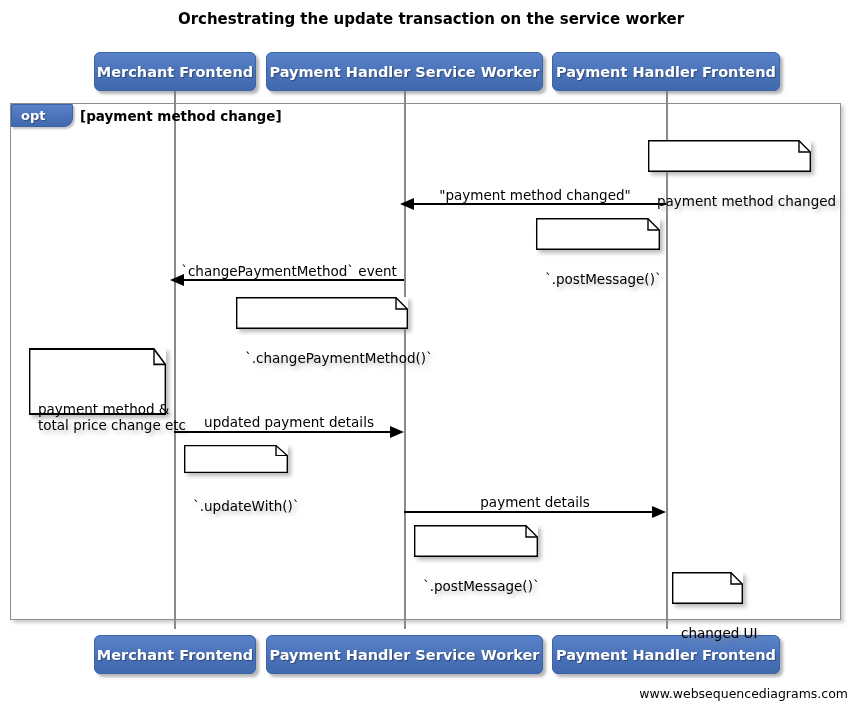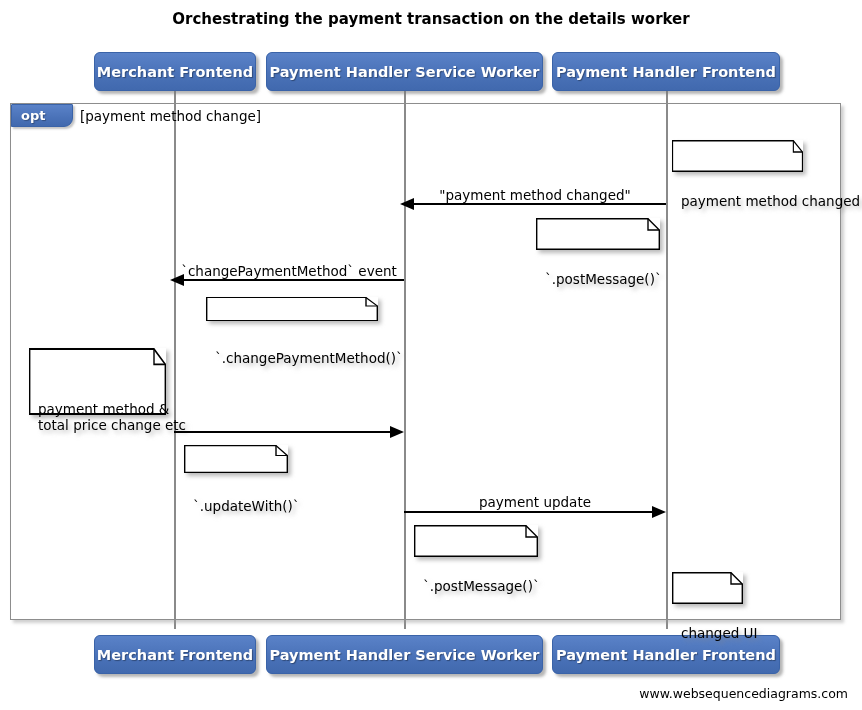--- a/index.html
+++ b/index.html
@@ -94,21 +94,21 @@
     display: flex;
     align-items: center;
     padding-left: 9px;
     box-shadow: 2px 2px 2px rgba(140,140,140,0.5);
     text-shadow: 1px 1px 1px rgba(0,0,0,0.3);
   }
   .frame-label {
     position: absolute;
     font-size: 13.5px;
     color: #000000;
-    font-weight: normal;
+    font-weight: bold;
     white-space: nowrap;
   }
 
   
   .msg-line {
     position: absolute;
     height: 0;
     border-top: 2px solid #000000;
   }
   .msg-head {
@@ -157,21 +157,21 @@
     position: relative;
     z-index: 2;
     display: block;
   }
 </style>
 </head>
 <body>
 
 <div id="canvas">
 
-  <div class="diagram-title">Orchestrating the payment transaction on the details worker</div>
+  <div class="diagram-title">Orchestrating the update transaction on the service worker</div>
 
   <div class="lifeline" style="left:174px; top:90px; height:539px;"></div>
   <div class="lifeline" style="left:404px; top:90px; height:539px;"></div>
   <div class="lifeline" style="left:666px; top:90px; height:539px;"></div>
 
   <div class="frame" style="left:10px; top:103px; width:831px; height:517px;"></div>
   <div class="frame-tab" style="left:11px; top:104px; width:62px; height:23px;align-items:center;">
     <span>opt</span>
   </div>
   <div class="frame-label" style="left:80px; top:108px;">[payment method change]</div>
@@ -189,21 +189,21 @@
   <div class="participant" style="left:94px; top:635px; width:162px; height:39px;">
     <span>Merchant Frontend</span>
   </div>
   <div class="participant" style="left:266px; top:635px; width:277px; height:39px;">
     <span>Payment Handler Service Worker</span>
   </div>
   <div class="participant" style="left:552px; top:635px; width:228px; height:39px;">
     <span>Payment Handler Frontend</span>
   </div>
 
-  <div class="note" style="left:672px; top:140px; width:131px; height:32px;">
+  <div class="note" style="left:648px; top:140px; width:163px; height:32px;">
     <svg class="note-svg" viewBox="0 0 163 32" preserveAspectRatio="none">
       <path d="M0.7,0.7 L151,0.7 L162.3,12 L162.3,31.3 L0.7,31.3 Z" fill="#ffffff" stroke="#000000" stroke-width="1.4"></path>
       <path d="M151,0.7 L151,12 L162.3,12" fill="none" stroke="#000000" stroke-width="1.4"></path>
     </svg>
     <span class="note-text">payment method changed</span>
   </div>
 
   <div class="msg-line" style="left:404px; top:203px; width:262px;"></div>
   <div class="msg-head left" style="left:400px; top:198px;"></div>
   <div class="msg-label" style="left:404px; top:187px; width:262px;">"payment method changed"</div>
@@ -213,51 +213,52 @@
       <path d="M0.7,0.7 L112,0.7 L123.3,12 L123.3,31.3 L0.7,31.3 Z" fill="#ffffff" stroke="#000000" stroke-width="1.4"></path>
       <path d="M112,0.7 L112,12 L123.3,12" fill="none" stroke="#000000" stroke-width="1.4"></path>
     </svg>
     <span class="note-text">`.postMessage()`</span>
   </div>
 
   <div class="msg-line" style="left:174px; top:279px; width:230px;"></div>
   <div class="msg-head left" style="left:170px; top:274px;"></div>
   <div class="msg-label" style="left:174px; top:263px; width:230px;">`changePaymentMethod` event</div>
 
-  <div class="note" style="left:206px; top:297px; width:172px; height:24px;">
+  <div class="note" style="left:236px; top:297px; width:172px; height:32px;">
     <svg class="note-svg" viewBox="0 0 172 32" preserveAspectRatio="none">
       <path d="M0.7,0.7 L160,0.7 L171.3,12 L171.3,31.3 L0.7,31.3 Z" fill="#ffffff" stroke="#000000" stroke-width="1.4"></path>
       <path d="M160,0.7 L160,12 L171.3,12" fill="none" stroke="#000000" stroke-width="1.4"></path>
     </svg>
     <span class="note-text">`.changePaymentMethod()`</span>
   </div>
 
   <div class="note" style="left:29px; top:348px; width:137px; height:67px;">
     <svg class="note-svg" viewBox="0 0 137 49" preserveAspectRatio="none">
       <path d="M0.7,0.7 L125,0.7 L136.3,12 L136.3,48.3 L0.7,48.3 Z" fill="#ffffff" stroke="#000000" stroke-width="1.4"></path>
       <path d="M125,0.7 L125,12 L136.3,12" fill="none" stroke="#000000" stroke-width="1.4"></path>
     </svg>
     <span class="note-text">payment method &amp;
 total price change etc</span>
   </div>
 
   <div class="msg-line" style="left:174px; top:431px; width:216px;"></div>
   <div class="msg-head right" style="left:390px; top:426px;"></div>
+  <div class="msg-label" style="left:174px; top:414px; width:230px;">updated payment details</div>
 
   <div class="note" style="left:184px; top:445px; width:104px; height:28px;">
     <svg class="note-svg" viewBox="0 0 104 32" preserveAspectRatio="none">
       <path d="M0.7,0.7 L92,0.7 L103.3,12 L103.3,31.3 L0.7,31.3 Z" fill="#ffffff" stroke="#000000" stroke-width="1.4"></path>
       <path d="M92,0.7 L92,12 L103.3,12" fill="none" stroke="#000000" stroke-width="1.4"></path>
     </svg>
     <span class="note-text">`.updateWith()`</span>
   </div>
 
   <div class="msg-line" style="left:404px; top:511px; width:248px;"></div>
   <div class="msg-head right" style="left:652px; top:506px;"></div>
-  <div class="msg-label" style="left:404px; top:494px; width:262px;">payment update</div>
+  <div class="msg-label" style="left:404px; top:494px; width:262px;">payment details</div>
 
   <div class="note" style="left:414px; top:525px; width:124px; height:32px;">
     <svg class="note-svg" viewBox="0 0 124 32" preserveAspectRatio="none">
       <path d="M0.7,0.7 L112,0.7 L123.3,12 L123.3,31.3 L0.7,31.3 Z" fill="#ffffff" stroke="#000000" stroke-width="1.4"></path>
       <path d="M112,0.7 L112,12 L123.3,12" fill="none" stroke="#000000" stroke-width="1.4"></path>
     </svg>
     <span class="note-text">`.postMessage()`</span>
   </div>
 
   <div class="note" style="left:672px; top:572px; width:71px; height:32px;">

